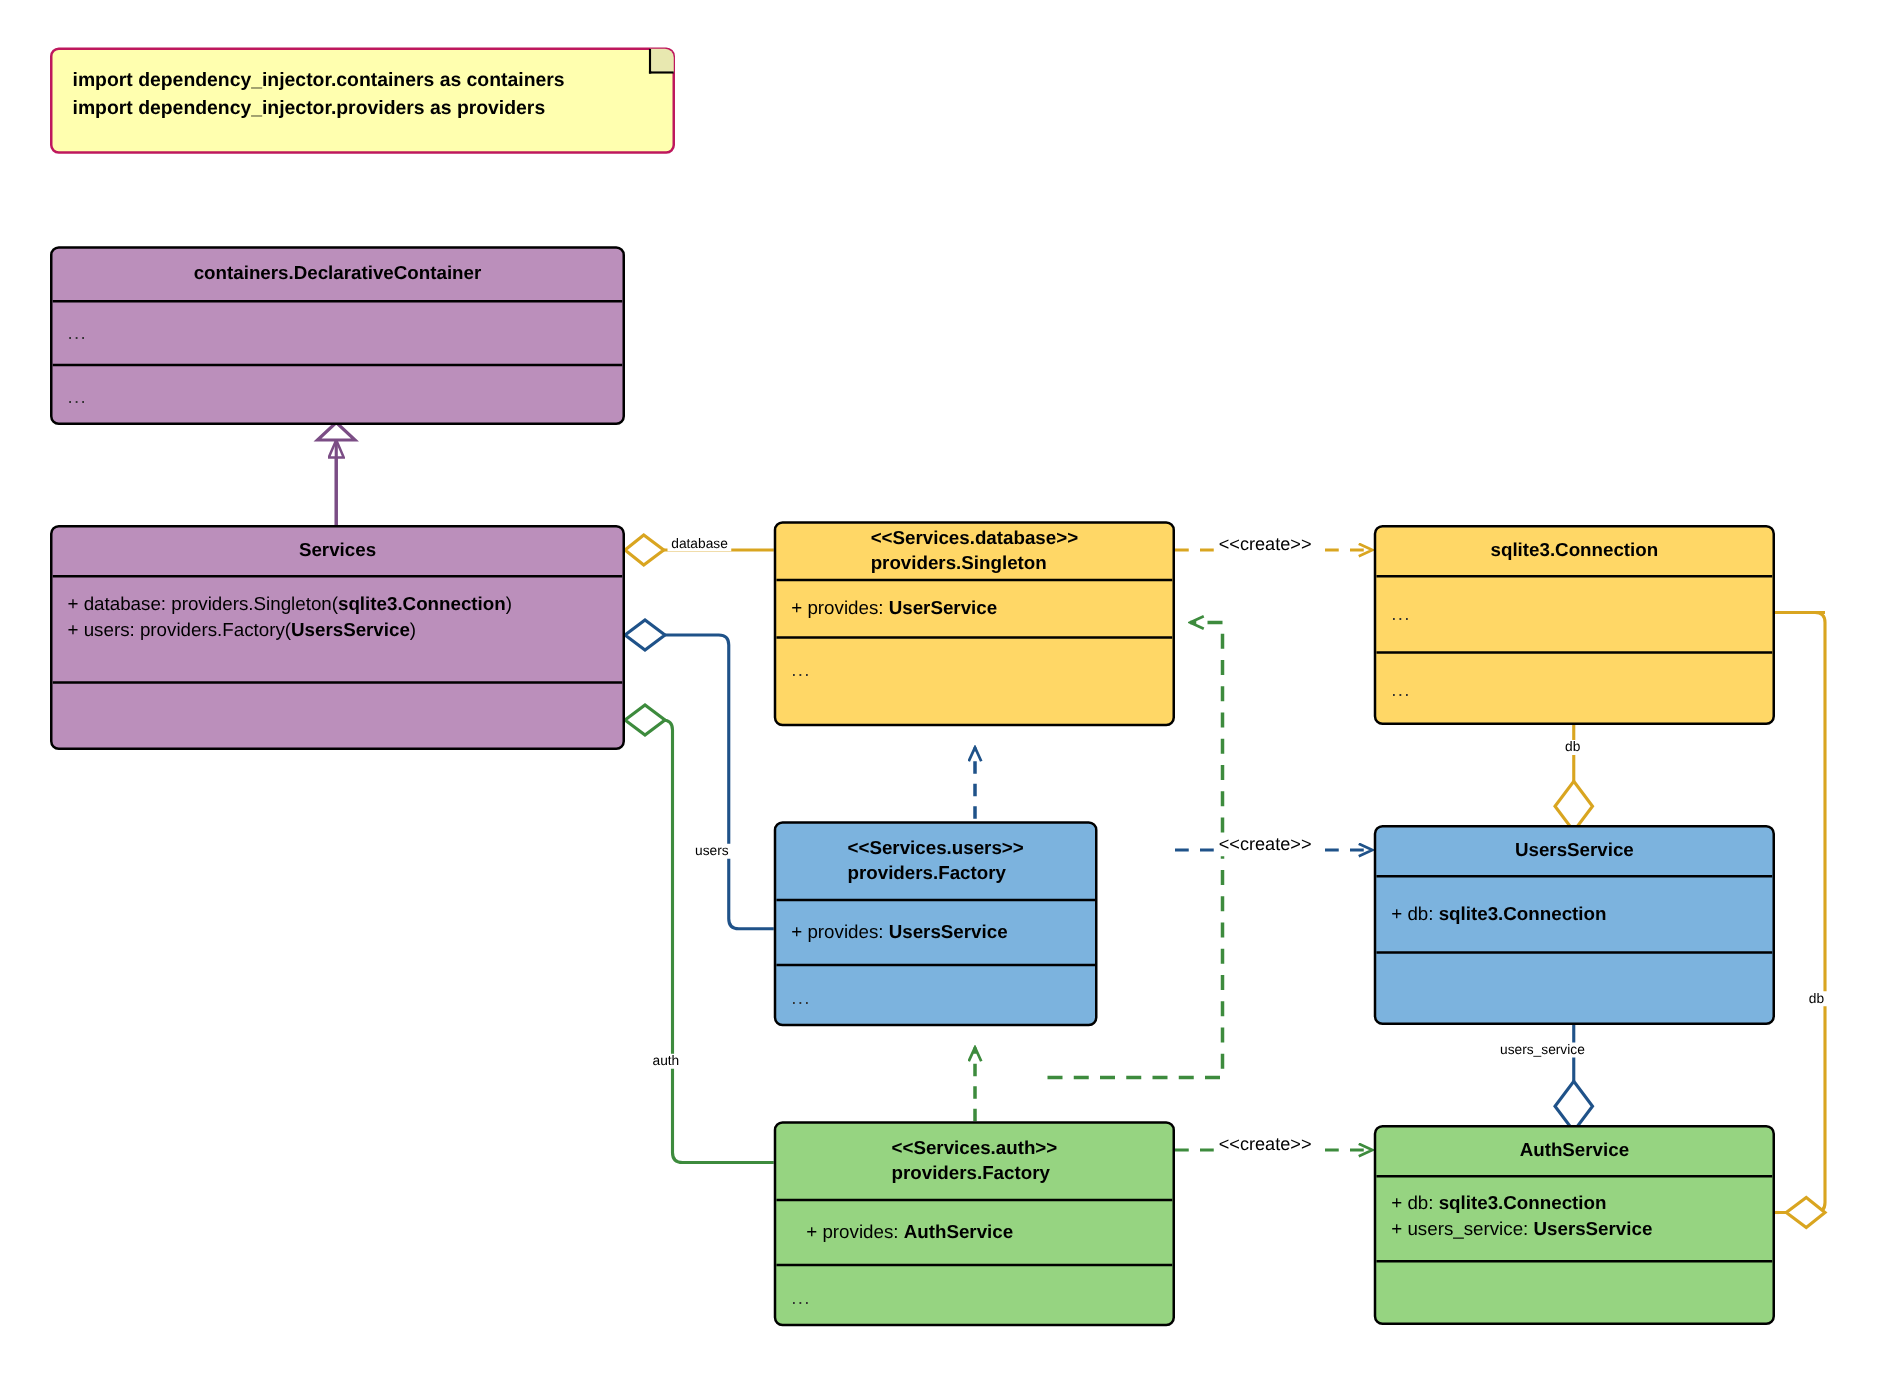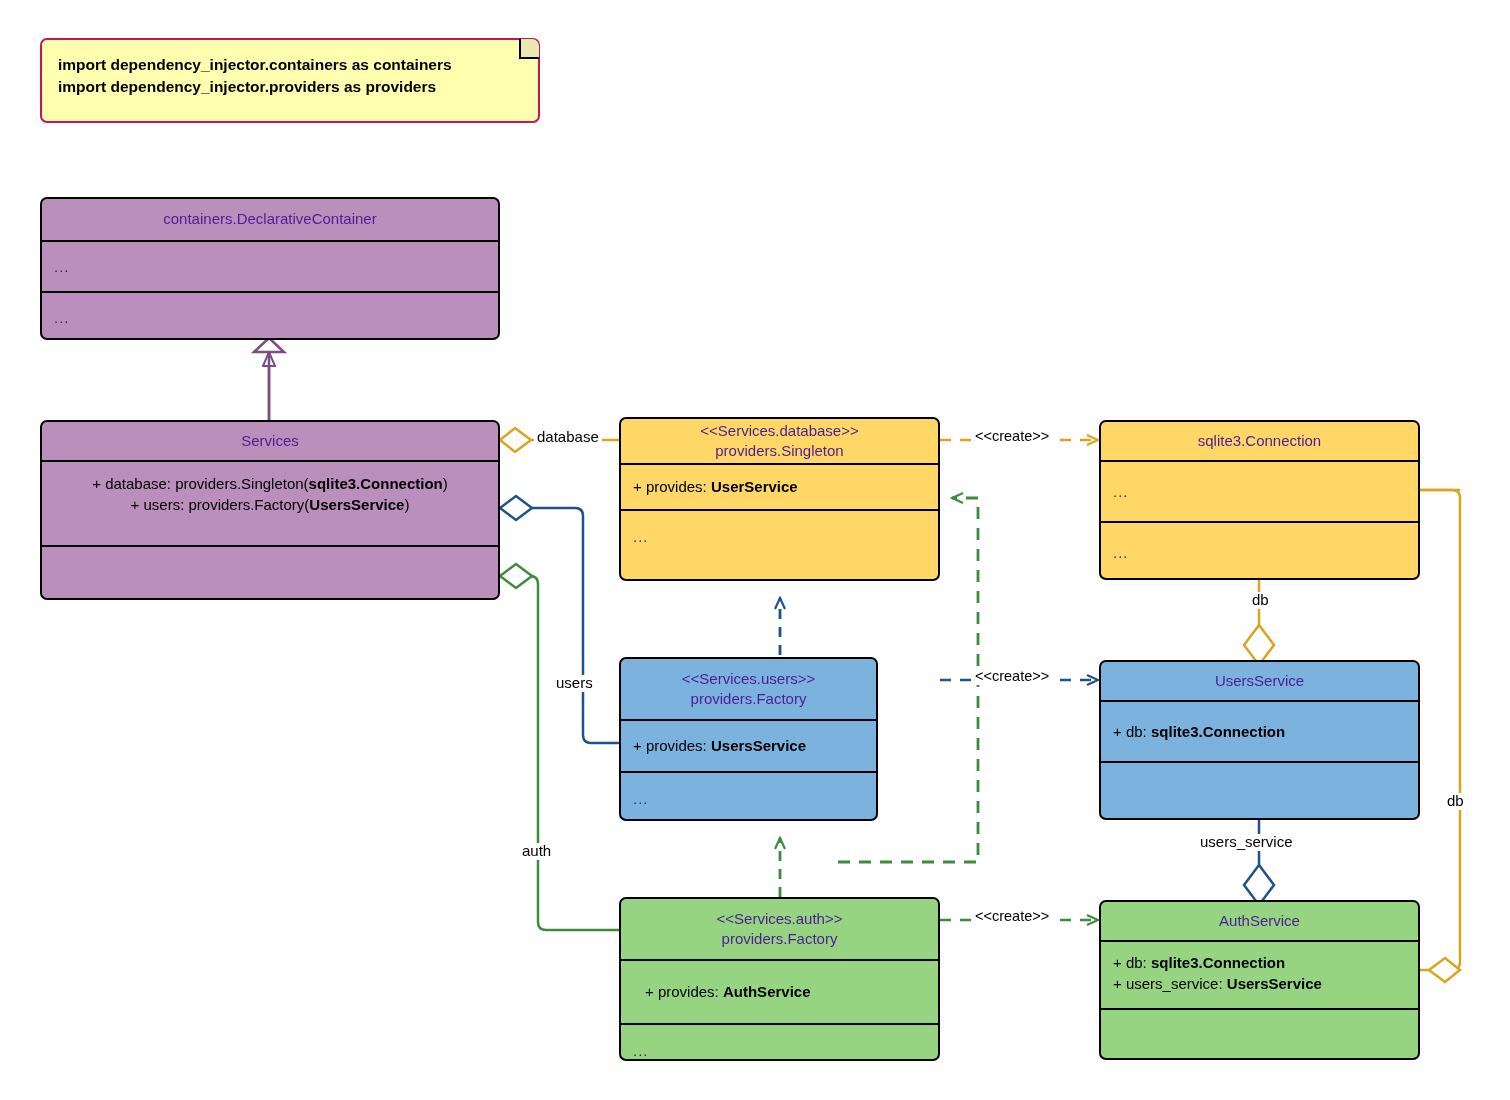--- a/index.html
+++ b/index.html
@@ -70,24 +70,24 @@
     flex-direction: column;
     justify-content: center;
   }
   .uml .sect.first {
     border-top: none;
     align-items: center;
     text-align: center;
   }
   .uml .title {
     font-size: 15px;
-    font-weight: normal;
-    color: #4c1d95;
+    font-weight: bold;
+    color: #000000;
     line-height: 1.35;
-    text-align: center;
+    text-align: left;
     white-space: pre-line;
   }
   .uml .attr {
     font-size: 15px;
     color: #000;
     line-height: 1.42;
     white-space: nowrap;
   }
   .uml .attr b { font-weight: bold; }
   .uml .dots {
@@ -97,21 +97,21 @@
   }
 
   .purple { background: #bb8fbb; }
   .yellow { background: #ffd766; }
   .blue   { background: #7cb3de; }
   .green  { background: #96d481; }
 
   
   .elabel {
     position: absolute;
-    font-size: 15px;
+    font-size: 11px;
     color: #000;
     background: #ffffff;
     padding: 0 3px;
     white-space: nowrap;
     line-height: 1.1;
   }
   .elabel.stereo { font-size: 14.5px; }
 </style>
 </head>
 <body>
@@ -212,21 +212,21 @@
     </div>
     <div class="sect" style="height:51px;">
       <div class="dots">...</div>
     </div>
   </div>
 
   <div class="uml purple" style="left:40px; top:420px; width:460px; height:180px;">
     <div class="sect first" style="height:38px;">
       <div class="title">Services</div>
     </div>
-    <div class="sect" style="height:85px; justify-content:flex-start; padding-top:11px;text-align:center;">
+    <div class="sect" style="height:85px; justify-content:flex-start; padding-top:11px;">
       <div class="attr"><span class="static"><span>+ database: providers.Singleton(</span><b>sqlite3.Connection</b><span>)</span></span></div>
       <div class="attr"><span class="static"><span>+ users: providers.Factory(</span><b>UsersService</b><span>)</span></span></div>
     </div>
     <div class="sect" style="height:53px;">
       <div class="dots"></div>
     </div>
   </div>
 
   <div class="uml yellow" style="left:619px; top:417px; width:321px; height:164px;">
     <div class="sect first" style="height:44px;">
@@ -276,21 +276,21 @@
     <div class="sect" style="height:61px;">
       <div class="dots"></div>
     </div>
   </div>
 
   <div class="uml green" style="left:619px; top:897px; width:321px; height:164px;">
     <div class="sect first" style="height:60px;">
       <div class="title">&lt;&lt;Services.auth&gt;&gt;
 providers.Factory</div>
     </div>
-    <div class="sect" style="height:64px;padding-left:24px;">
+    <div class="sect" style="height:52px;padding-left:24px;">
       <div class="attr"><span>+ provides: </span><b>AuthService</b></div>
     </div>
     <div class="sect" style="height:52px;">
       <div class="dots">...</div>
     </div>
   </div>
 
   <div class="uml green" style="left:1099px; top:900px; width:321px; height:160px;">
     <div class="sect first" style="height:38px;">
       <div class="title">AuthService</div>

